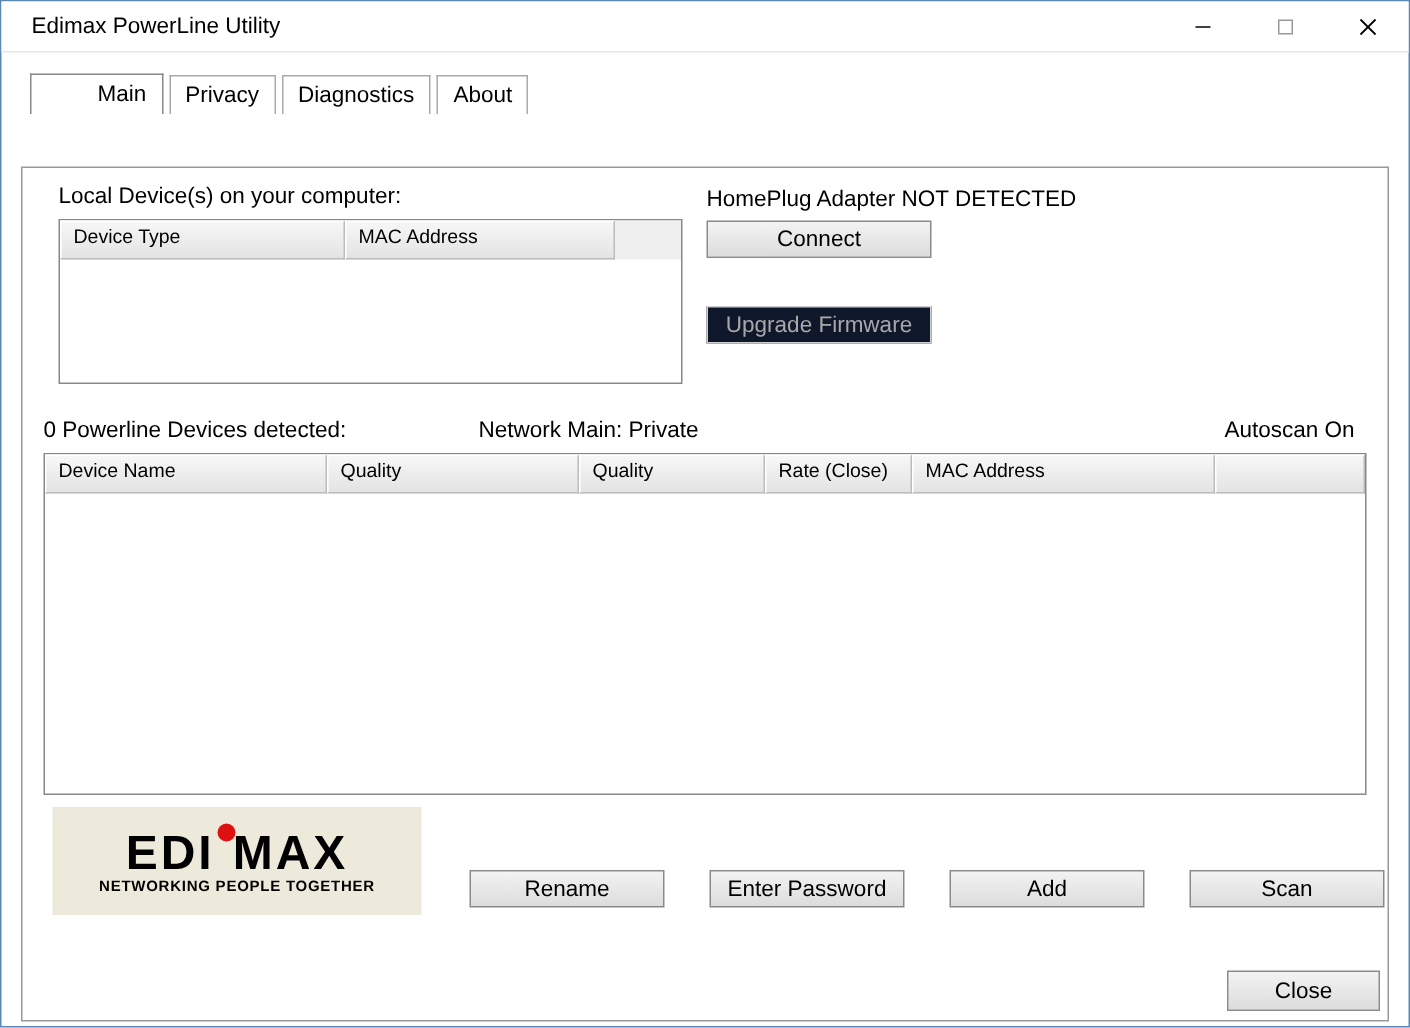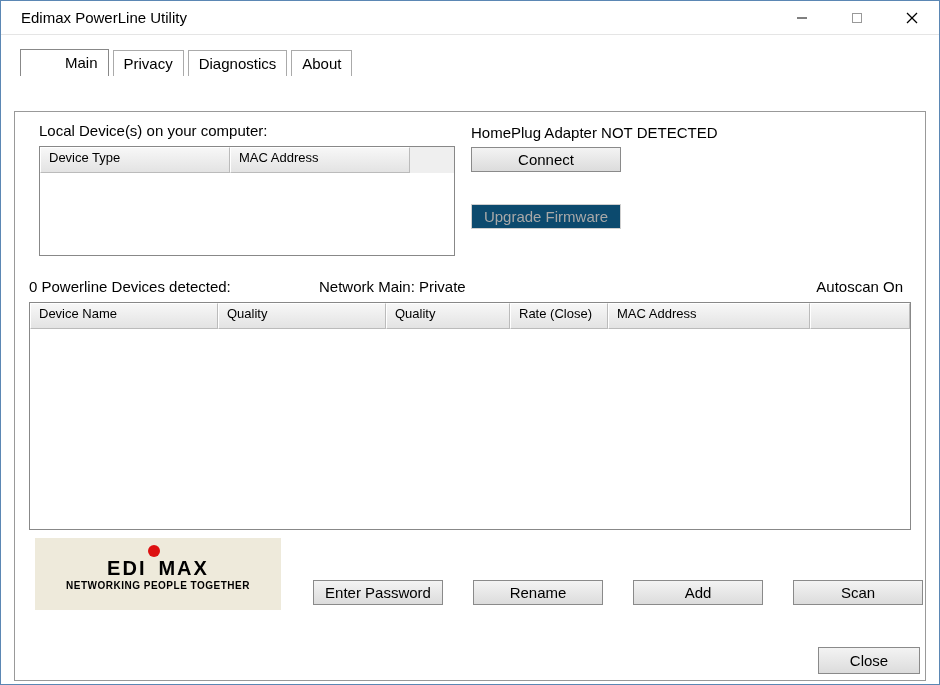--- a/index.html
+++ b/index.html
@@ -134,21 +134,21 @@
     font-size: 15px;
     padding: 3px 18px;
     cursor: default;
     min-width: 100px;
     text-align: center;
     display: inline-block;
   }
   .btn.disabled {
     color: #a8a8a8;
     border-color: #cfcfcf;
-    background: #0c4a6e;
+    background: #0f172a;
   }
 
   .info-row {
     position: absolute;
     left: 14px;
     top: 166px;
     width: 884px;
     display: flex;
     font-size: 15px;
   }
@@ -180,21 +180,21 @@
     height: 72px;
     background: #eeeadb;
     display: flex;
     flex-direction: column;
     align-items: center;
     justify-content: center;
   }
   .logo-word {
     font-family: Arial, sans-serif;
     font-weight: 900;
-    font-size: 20px;
+    font-size: 32px;
     letter-spacing: 2px;
     color: #000;
     position: relative;
     line-height: 1;
   }
   .logo-dot {
     display: inline-block;
     width: 12px;
     height: 12px;
     background: #d11;
@@ -306,22 +306,22 @@
           <div class="list-col pc6"></div>
         </div>
       </div>
 
       <div class="logo-area">
         <div class="logo-word">ED<span style="position:relative">I<span class="logo-dot"></span></span>MAX</div>
         <div class="logo-tagline">NETWORKING PEOPLE TOGETHER</div>
       </div>
 
       <div class="action-buttons">
+        <div class="btn">Rename</div>
         <div class="btn">Enter Password</div>
-        <div class="btn">Rename</div>
         <div class="btn">Add</div>
         <div class="btn">Scan</div>
       </div>
 
     </div>
   </div>
 
   <div class="footer">
     <div class="btn">Close</div>
   </div>

